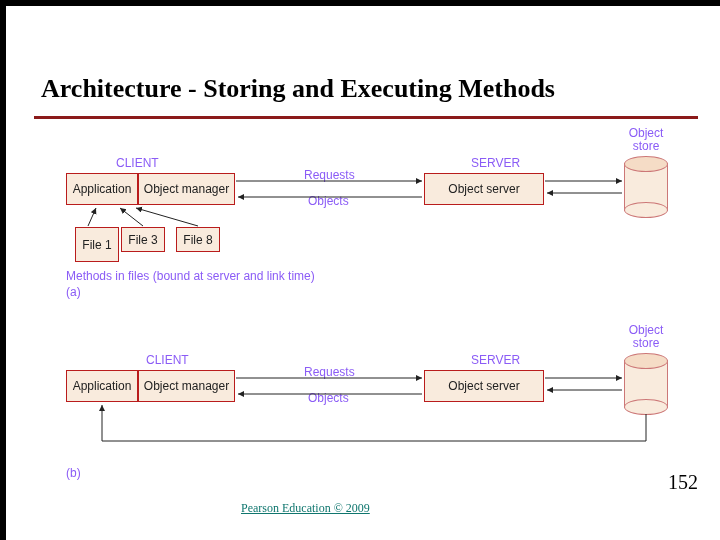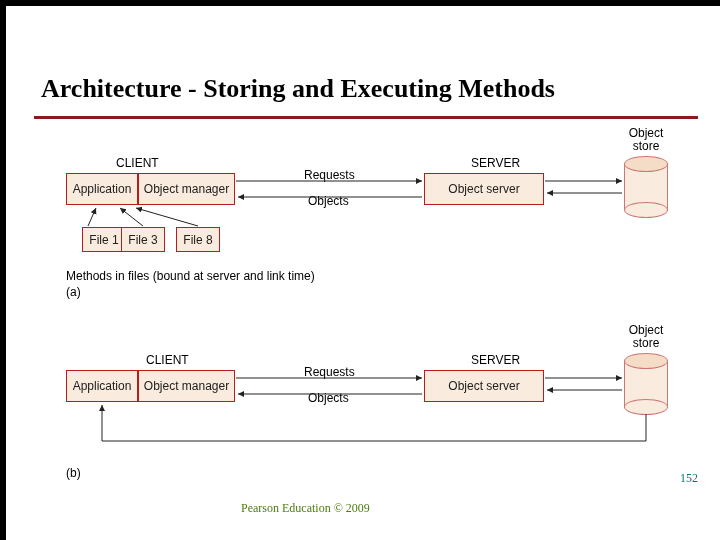--- a/index.html
+++ b/index.html
@@ -1,27 +1,27 @@
 <!DOCTYPE html>
 <html><head>
 <meta charset="utf-8">
 <style>
   body{margin:0;background:#000;font-family:"Times New Roman",serif}
   .slide{background:#fff;width:720px;height:540px;position:relative;box-sizing:border-box;margin:6px}
   .title{position:absolute;left:35px;top:68px;font-size:26px;font-weight:bold;color:#000}
   .redline{position:absolute;left:28px;top:110px;width:664px;height:3px;background:#8b1a1a}
-  .foot{position:absolute;left:235px;top:495px;font-size:12px;color:#4d7c0f;}
-  .pagenum{position:absolute;right:28px;top:465px;font-size:12px;color:#0f766e}
+  .foot{position:absolute;left:235px;top:495px;font-size:12px;color:#0f766e;text-decoration:underline}
+  .pagenum{position:absolute;right:28px;top:465px;font-size:20px;color:#000000}
   .diag{position:absolute;left:40px;top:125px;width:650px;height:345px;font-family:Arial,Helvetica,sans-serif;font-size:12px;color:#222}
   .box{position:absolute;background:#f9ebdd;border:1px solid #b91c1c;box-sizing:border-box;display:flex;align-items:center;justify-content:center;padding:0 3px;text-align:center}
   .cyl{position:absolute}
   .cyl .body{position:absolute;background:#f9ebdd;border:1px solid #c77}
   .cyl .top{position:absolute;border:1px solid #c77;border-radius:50%;background:#f5dcc6}
   .cyl .bot{position:absolute;border:1px solid #c77;border-radius:50%;background:#f9ebdd}
-  .lbl{position:absolute;color:#000000}
+  .lbl{position:absolute;color:#8b5cf6}
   svg.arrows{position:absolute;left:0;top:0;width:650px;height:345px;pointer-events:none}
   .arr{stroke:#222;stroke-width:1;fill:none}
   .ah{fill:#222}
 </style>
 </head>
 <body>
 
 <div class="slide">
   <div class="title">Architecture - Storing and Executing Methods</div>
   <div class="redline"></div>
@@ -38,21 +38,21 @@
     <div class="lbl" style="left:258px;top:37px">Requests</div>
     <div class="lbl" style="left:262px;top:63px">Objects</div>
 
     <div class="cyl" style="left:578px;top:25px;width:42px;height:60px">
       <div class="body" style="left:0;top:7px;width:42px;height:46px"></div>
       <div class="bot" style="left:0;top:46px;width:42px;height:14px"></div>
       <div class="top" style="left:0;top:0;width:42px;height:14px"></div>
     </div>
     <div class="lbl" style="left:574px;top:-4px;text-align:center;width:52px;line-height:1.1">Object store</div>
 
-    <div class="box" style="left:36px;top:96px;width:44px;height:25px">File 1</div>
+    <div class="box" style="left:29px;top:96px;width:44px;height:35px">File 1</div>
     <div class="box" style="left:75px;top:96px;width:44px;height:25px">File 3</div>
     <div class="box" style="left:130px;top:96px;width:44px;height:25px">File 8</div>
 
     <div class="lbl" style="left:20px;top:138px">Methods in files (bound at server and link time)</div>
     <div class="lbl" style="left:20px;top:154px">(a)</div>
 
     <div class="lbl" style="left:100px;top:222px">CLIENT</div>
     <div class="lbl" style="left:425px;top:222px">SERVER</div>
 
     <div class="box" style="left:20px;top:239px;width:72px;height:32px">Application</div>

